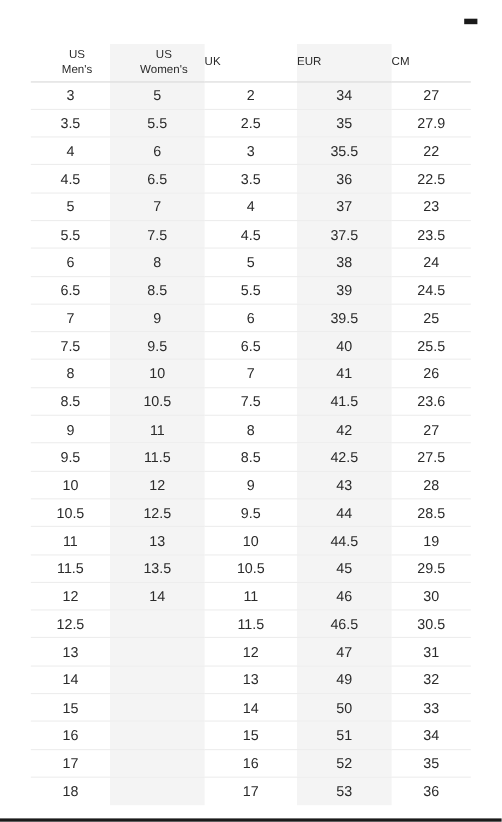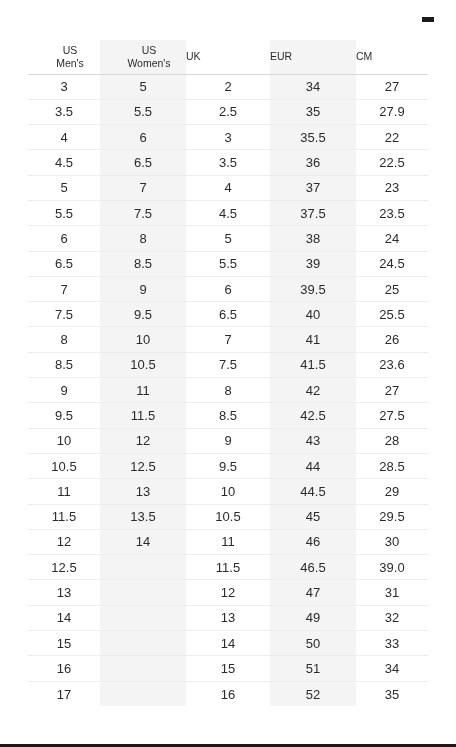--- a/index.html
+++ b/index.html
@@ -250,42 +250,42 @@
           <td class="shaded">12.5</td>
           <td>9.5</td>
           <td class="shaded">44</td>
           <td>28.5</td>
         </tr>
         <tr>
           <td>11</td>
           <td class="shaded">13</td>
           <td>10</td>
           <td class="shaded">44.5</td>
-          <td>29</td>
+          <td>19</td>
         </tr>
         <tr>
           <td>11.5</td>
           <td class="shaded">13.5</td>
           <td>10.5</td>
           <td class="shaded">45</td>
           <td>29.5</td>
         </tr>
         <tr>
           <td>12</td>
           <td class="shaded">14</td>
           <td>11</td>
           <td class="shaded">46</td>
           <td>30</td>
         </tr>
         <tr>
           <td>12.5</td>
           <td class="shaded"></td>
           <td>11.5</td>
           <td class="shaded">46.5</td>
-          <td>39.0</td>
+          <td>30.5</td>
         </tr>
         <tr>
           <td>13</td>
           <td class="shaded"></td>
           <td>12</td>
           <td class="shaded">47</td>
           <td>31</td>
         </tr>
         <tr>
           <td>14</td>
@@ -308,15 +308,22 @@
           <td class="shaded">51</td>
           <td>34</td>
         </tr>
         <tr>
           <td>17</td>
           <td class="shaded"></td>
           <td>16</td>
           <td class="shaded">52</td>
           <td>35</td>
         </tr>
+        <tr>
+          <td>18</td>
+          <td class="shaded"></td>
+          <td>17</td>
+          <td class="shaded">53</td>
+          <td>36</td>
+        </tr>
       </tbody>
   </table>
 </div>
 
 </body></html>

